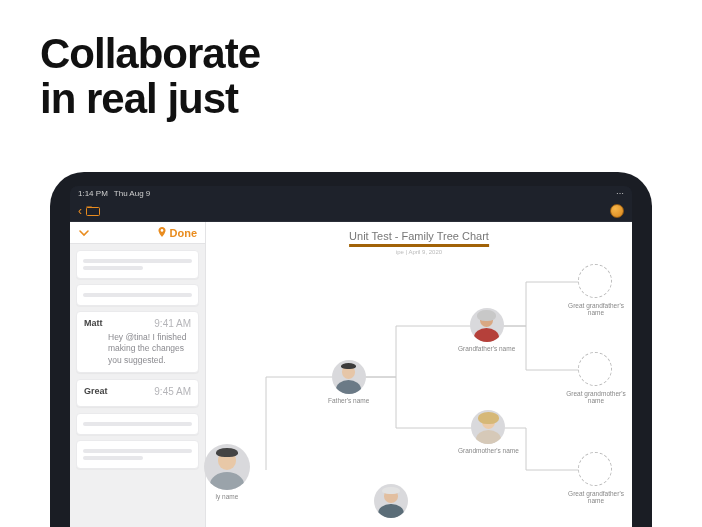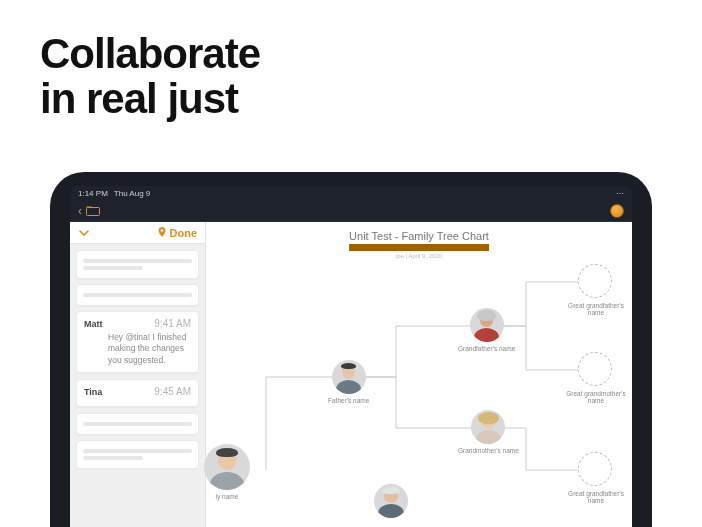--- a/index.html
+++ b/index.html
@@ -32,29 +32,29 @@
   .panel-head { height:22px; display:flex; align-items:center; justify-content:space-between; padding:0 8px; background:#fff; border-bottom:1px solid #e3e3e5; }
   .ph-left svg { display:block; }
   .ph-right { display:flex; align-items:center; gap:4px; font-size:11px; font-weight:600; color:#e98c1f; }
 
   .panel-scroll { flex:1; overflow:hidden; padding:6px 6px 0 6px; }
   .ghost { background:#fff; border:1px solid #eaeaec; border-radius:4px; padding:5px 6px; margin-bottom:5px; box-shadow:0 1px 1px rgba(0,0,0,.03); }
   .gline { height:4px; background:#e7e7ea; border-radius:2px; margin:3px 0; }
   .gline.short { width:55%; }
 
   .msg { background:#fff; border:1px solid #eaeaec; border-radius:4px; padding:6px 7px; margin-bottom:6px; box-shadow:0 1px 1px rgba(0,0,0,.04); }
-  .msg-h { display:flex; justify-content:space-between; align-items:center; margin-bottom:3px; }
+  .msg-h { display:flex; justify-content:space-between; align-items:flex-start; margin-bottom:3px; }
   .msg-name { font-size:9px; font-weight:700; color:#444; }
   .msg-time { font-size:10px; color:#b5b5b9; }
   .msg-body { font-size:8.5px; line-height:1.35; color:#8b8b90;margin-left:24px; }
 
   
   .canvas { flex:1; position:relative; background:#fff; }
   .doc-title { position:absolute; left:50%; top:8px; transform:translateX(-50%); text-align:center; }
-  .doc-title-main { font-size:11px; color:#777; padding-bottom:2px; border-bottom:7px solid #a16207; }
+  .doc-title-main { font-size:11px; color:#777; padding-bottom:2px; border-bottom:3px solid #a16207; }
   .doc-title-sub { font-size:6px; color:#bbb; margin-top:2px; }
 
   .node { position:absolute; display:flex; flex-direction:column; align-items:center; }
   .node .ava { width:34px; height:34px; border-radius:50%; background:#d9d9dc; overflow:hidden; position:relative; display:flex; align-items:flex-end; justify-content:center; }
   .node .ava.big { width:46px; height:46px; }
   .node .ava .head { width:40%; height:40%; border-radius:50%; position:absolute; top:16%; }
   .node .ava .body { width:74%; height:54%; border-radius:50% 50% 0 0; position:absolute; bottom:-14%; }
   .node .lbl { font-size:6.5px; color:#888; text-align:center; margin-top:3px; line-height:1.1; max-width:70px; }
 
   .ph-circle { position:absolute; width:34px; height:34px; border:1px dashed #bdbdbd; border-radius:50%; }
@@ -138,21 +138,21 @@
             <div class="msg">
               <div class="msg-h">
                 <span class="msg-name">Matt</span>
                 <span class="msg-time">9:41 AM</span>
               </div>
               <div class="msg-body">Hey @tina! I finished making the changes you suggested.</div>
             </div>
 
             <div class="msg">
               <div class="msg-h">
-                <span class="msg-name">Tina</span>
+                <span class="msg-name">Great</span>
                 <span class="msg-time">9:45 AM</span>
               </div>
             </div>
 
             <div class="ghost">
               <div class="gline"></div>
             </div>
             <div class="ghost">
               <div class="gline"></div>
                 <div class="gline short"></div>

